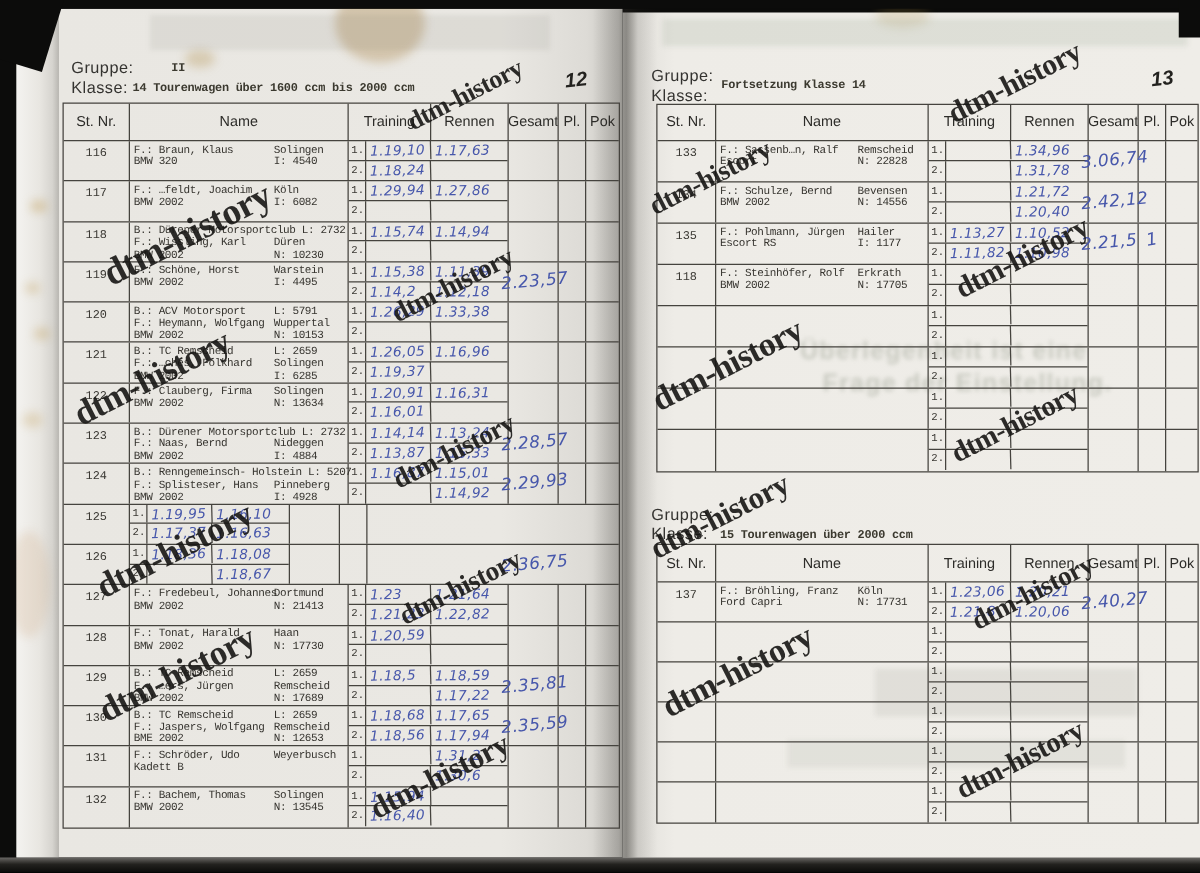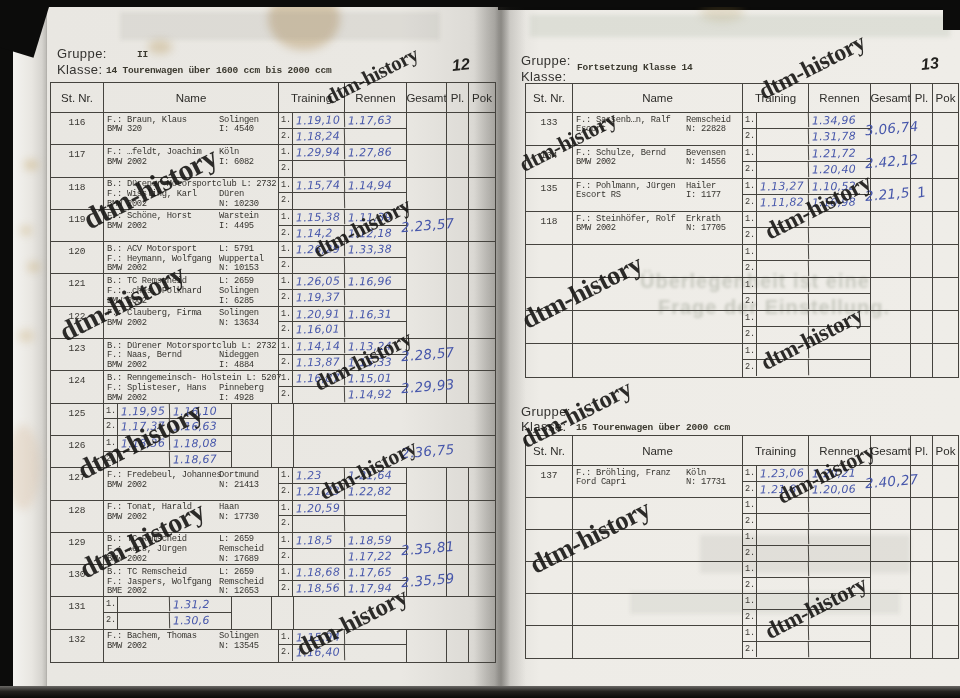--- a/index.html
+++ b/index.html
@@ -469,20 +469,24 @@
             </div>
           </div>
           <div class="cell" style="width: 40px;"></div>
           <div class="cell" style="width: 22px;"></div>
           <div class="cell" style="width: 26px; border-right: none;"></div>
           <span class="ink ges" style="left: 350px;">2.35,59</span>
           <span class="ink plv" style="left: 402px;"></span>
         </div>
         <div class="trow" style="height: 32.3px;">
           <div class="cell cst" style="width: 53px;">131</div>
+          <div class="cell cname" style="width: 175px;">
+            <div class="nline"><span class="nl">F.: Schröder, Udo</span><span class="nr" style="left: 112px;">Weyerbusch</span></div>
+            <div class="nline"><span class="nl">Kadett B</span></div>
+          </div>
           <div class="cell" style="width: 128px;">
             <div class="half h1" style="height: 15.65px;">
               <span class="mk" style="width: 14px;">1.</span>
               <span class="ink tv" style="width: 52px;"></span>
               <span class="ink rv">1.31,2</span>
             </div>
             <div class="half" style="height: 15.65px;">
               <span class="mk" style="width: 14px;">2.</span>
               <span class="ink tv" style="width: 52px;"></span>
               <span class="ink rv">1.30,6</span>

